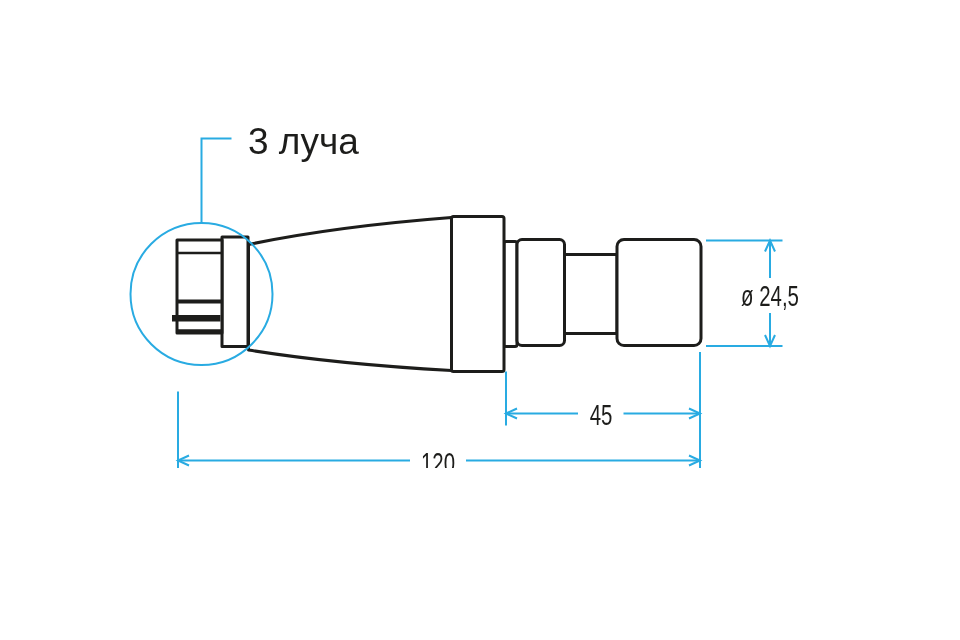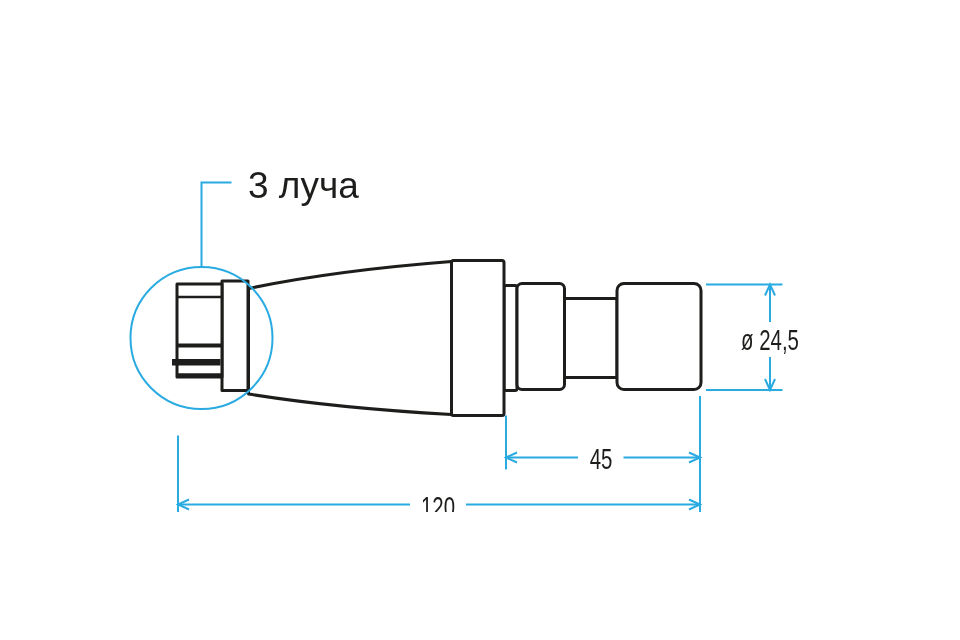--- a/index.html
+++ b/index.html
@@ -7,21 +7,20 @@
     padding: 0;
     background: #ffffff;
   }
   .stage {
     position: relative;
     width: 960px;
     height: 468px;
     background: var(--background, #ffffff);
     font-family: "Liberation Sans", sans-serif;
     overflow: hidden;
-    margin-top: 44px;
   }
   svg { display: block; }
 
   
   .part {
     fill: #ffffff;
     stroke: var(--ink, #1d1d1b);
     stroke-width: 3;
     stroke-linejoin: round;
   }

